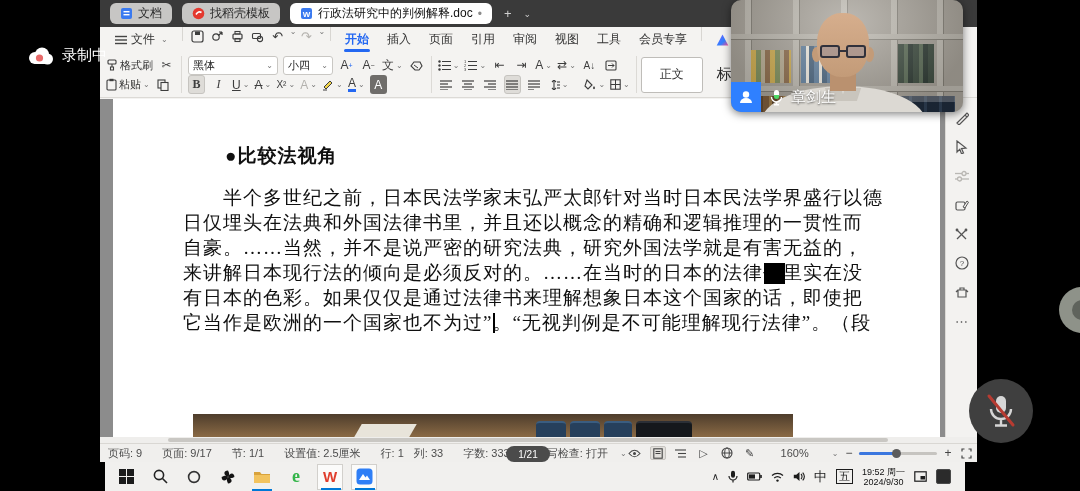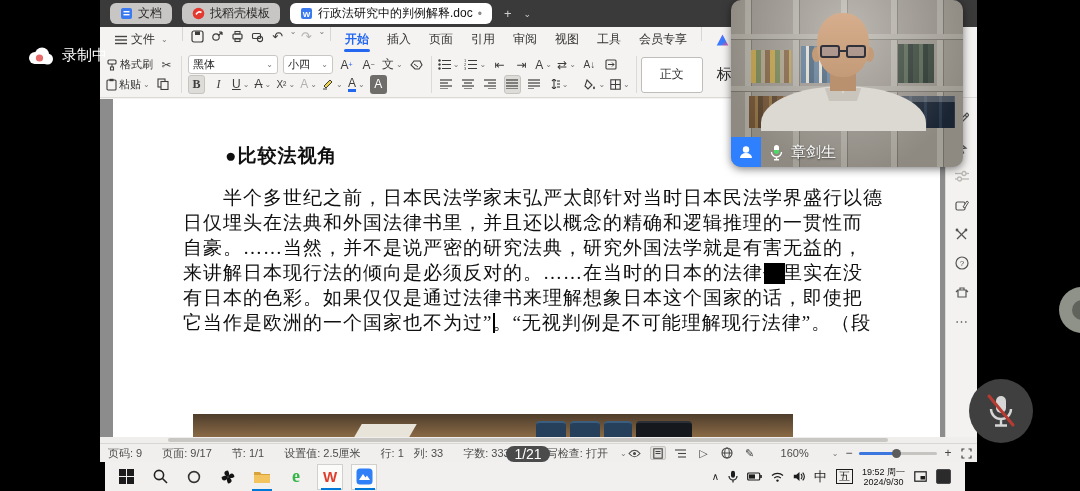--- a/index.html
+++ b/index.html
@@ -19,21 +19,21 @@
            font-size:12px;color:#333;background:#f4f3f1}
   .mtab{padding:0 9px;height:100%;display:flex;align-items:center;position:relative;white-space:nowrap}
   .mtab.active{color:#2468f2;font-weight:bold}
   .mtab.active::after{content:"";position:absolute;left:8px;right:8px;bottom:0;height:3px;background:#2468f2;border-radius:2px}
   .chev{font-size:8px;color:#777;margin-left:2px}
   .vsep{width:1px;height:14px;background:#d8d6d2;margin:0 5px}
   .qi{width:20px;height:18px;display:flex;align-items:center;justify-content:center;color:#3d3d3d;font-size:13px}
   .toolbar{position:absolute;left:0;top:52px;width:100%;height:46px;border-bottom:1px solid #dcdad6;
            display:flex;align-items:stretch;padding:1px 4px;background:#f4f3f1}
   .tgroup{display:flex;flex-direction:column;justify-content:space-between;padding:2px 2px}
-  .trow{display:flex;align-items:center;gap:5px;height:20px}
+  .trow{display:flex;align-items:flex-end;gap:5px;height:20px}
   .ib{display:inline-flex;align-items:center;justify-content:center;min-width:17px;height:19px;
       border-radius:3px;color:#3d3d3d;font-size:12px;white-space:nowrap}
   .ib.sel{background:#dedcd8;border:1px solid #c6c4c0}
   .lbl{font-size:11px;color:#333;margin-left:2px}
   .combo{display:flex;align-items:center;justify-content:space-between;height:19px;background:#fff;
          border:1px solid #c9c7c3;border-radius:3px;font-size:11px;color:#222;padding:0 4px}
   .gsep{width:1px;background:#dcdad6;margin:3px 4px}
   .stylebox{width:62px;height:36px;border:1px solid #bfbdb9;background:#fff;border-radius:3px;
             display:flex;align-items:center;justify-content:center;font-size:12px;color:#333;align-self:center}
   .styletitle{font-size:15px;color:#222;align-self:center;margin-left:14px;white-space:nowrap}
@@ -67,41 +67,41 @@
   
   .taskbar{position:absolute;left:0;top:462px;width:1080px;height:29px;background:#000}
   .tbgray{position:absolute;left:105px;top:0;width:860px;height:29px;background:#f1f0ee;display:flex;align-items:center}
   .tbi{width:26px;height:26px;display:flex;align-items:center;justify-content:center;position:relative;margin-left:8px}
   .tbi.open::after{content:"";position:absolute;left:3px;bottom:-1px;width:20px;height:2px;background:#0078d7}
   .tbi.lit{background:#fbfbfa;border:1px solid #d2d0cc}
   .tray{margin-left:auto;display:flex;align-items:center;gap:9px;padding-right:14px;color:#1c1c1c}
   .clock{font-size:9px;line-height:10px;text-align:center;color:#111}
   
   .rec{position:absolute;left:27px;top:46px;display:flex;align-items:center;gap:8px;color:#fff;font-size:15px}
-  .cam{position:absolute;left:731px;top:0;width:232px;height:167px;border-radius:10px;overflow:hidden;
+  .cam{position:absolute;left:731px;top:0;width:232px;height:112px;border-radius:10px;overflow:hidden;
        background:#a29d94;box-shadow:0 2px 8px rgba(0,0,0,.5)}
   .shelfv{position:absolute;top:0;bottom:0;width:6px;background:#bab6ad;box-shadow:1px 0 0 #807c73}
   .shelfh{position:absolute;left:0;right:0;height:5px;background:#b5b1a8;box-shadow:0 1px 0 #807c73}
   .books{position:absolute}
   .light{position:absolute;left:0;top:0;right:0;bottom:0;background:radial-gradient(ellipse at 50% 20%,rgba(255,255,255,.28),rgba(0,0,0,.12) 75%)}
   .head{position:absolute;left:86px;top:13px;width:52px;height:64px;border-radius:46%;
         background:linear-gradient(#d6ae8d,#c39b78)}
   .ear{position:absolute;top:47px;width:9px;height:15px;border-radius:50%;background:#c39b78}
   .glass{position:absolute;top:45px;width:20px;height:13px;border:2px solid #31313b;border-radius:3px;
          background:rgba(110,130,175,.3)}
   .bridge{position:absolute;left:109px;top:50px;width:8px;height:2px;background:#31313b}
   .neck{position:absolute;left:99px;top:73px;width:26px;height:18px;background:#ba916f}
   .shirt{position:absolute;left:30px;top:86px;width:165px;height:45px;background:#dcd9d3;
          border-radius:55% 55% 0 0/90% 90% 0 0}
   .collar{position:absolute;top:88px;width:16px;height:13px;background:#c9c5bd}
   .tag{position:absolute;left:0;bottom:0;display:flex;align-items:center}
   .tagicon{width:30px;height:30px;background:#2f80ff;display:flex;align-items:center;justify-content:center}
   .camname{color:#fff;font-size:15px;margin-left:8px;text-shadow:0 1px 2px rgba(0,0,0,.65)}
   .pill{position:absolute;left:506px;top:446px;width:44px;height:16px;background:#4b4b4b;border-radius:9px;
-        color:#fff;font-size:14px;display:flex;align-items:center;justify-content:center}
+        color:#fff;font-size:10px;display:flex;align-items:center;justify-content:center}
   .micbtn{position:absolute;left:969px;top:379px;width:64px;height:64px;border-radius:50%;background:#3f3f3f;
           display:flex;align-items:center;justify-content:center}
   .edgecircle{position:absolute;left:1059px;top:287px;width:46px;height:46px;border-radius:50%;background:#8e9289;
               display:flex;align-items:center;justify-content:center}
   .edgeinner{width:20px;height:20px;border-radius:50%;background:#5f635c}
   svg{display:block}
 </style>
 </head>
 <body>
 

